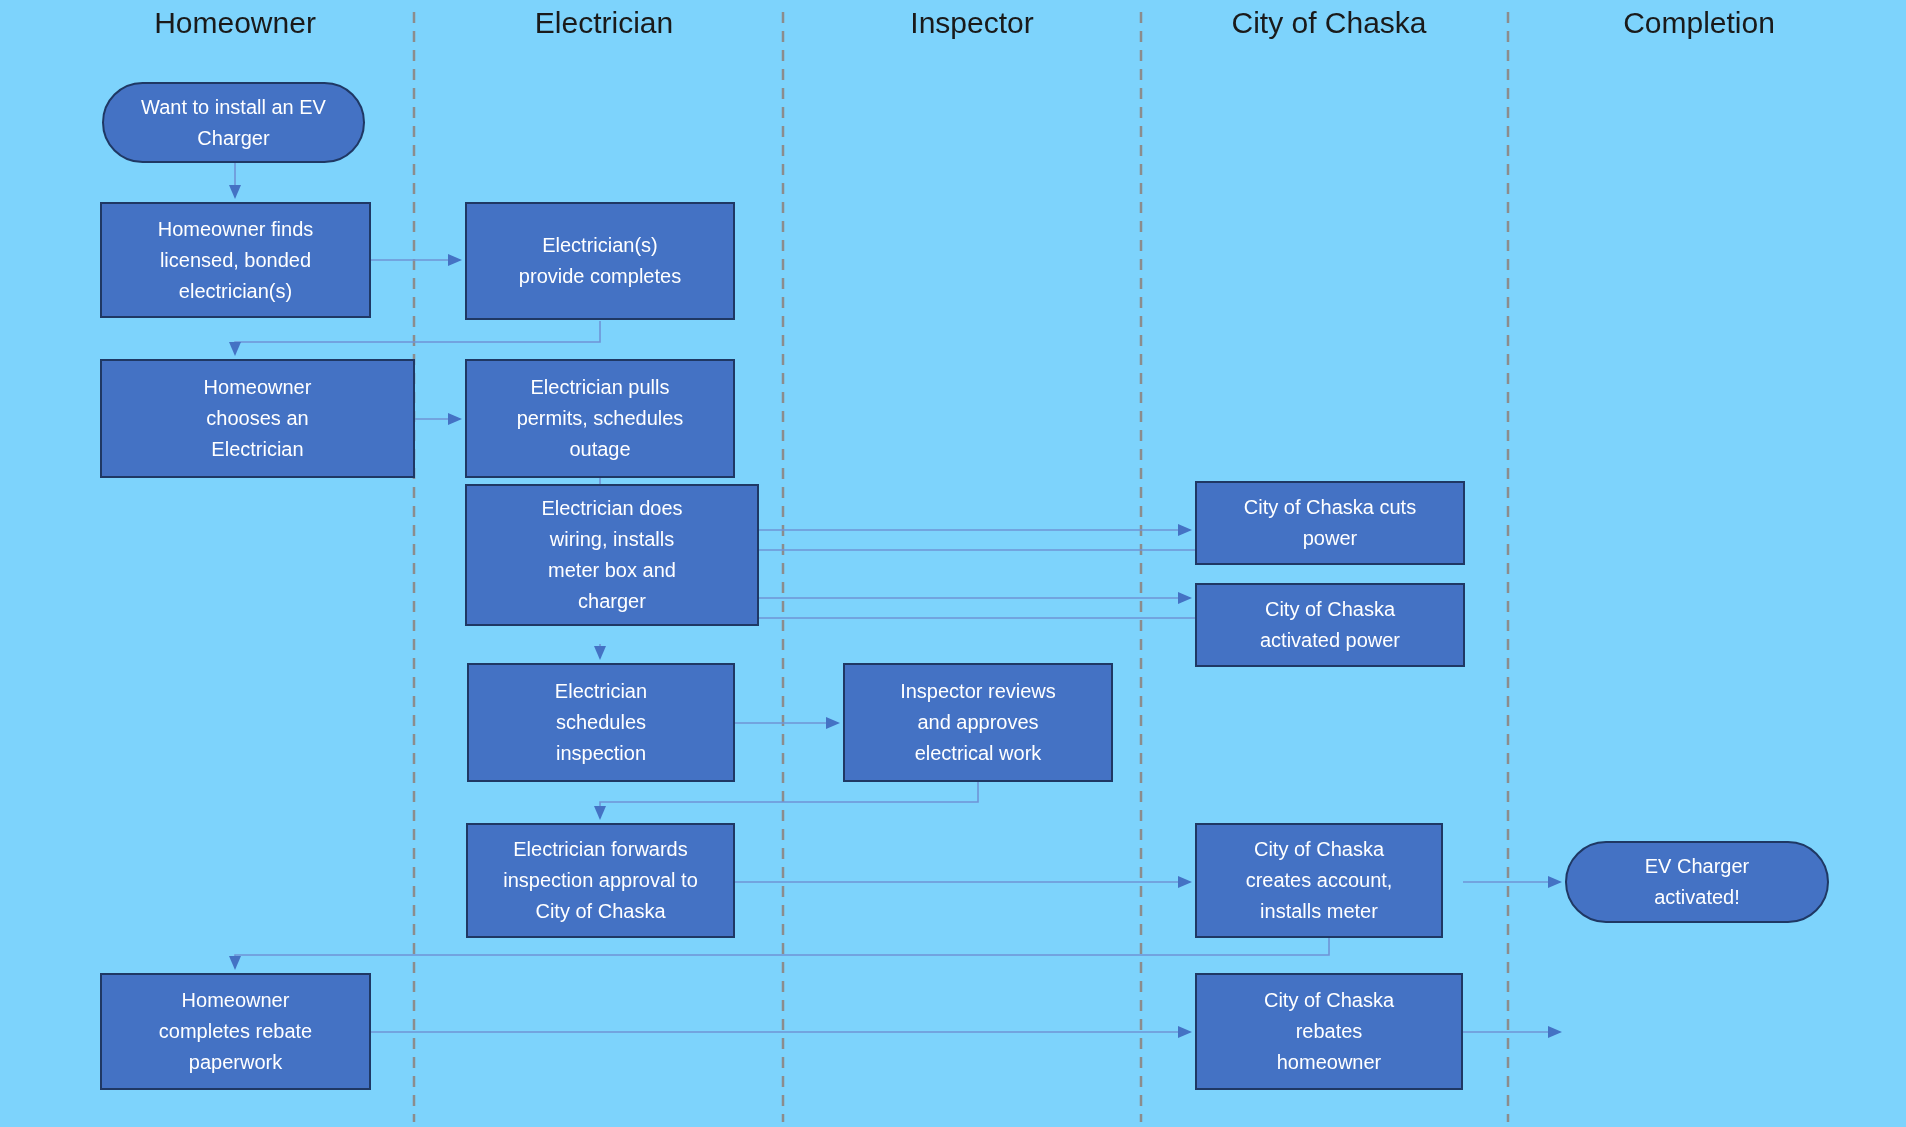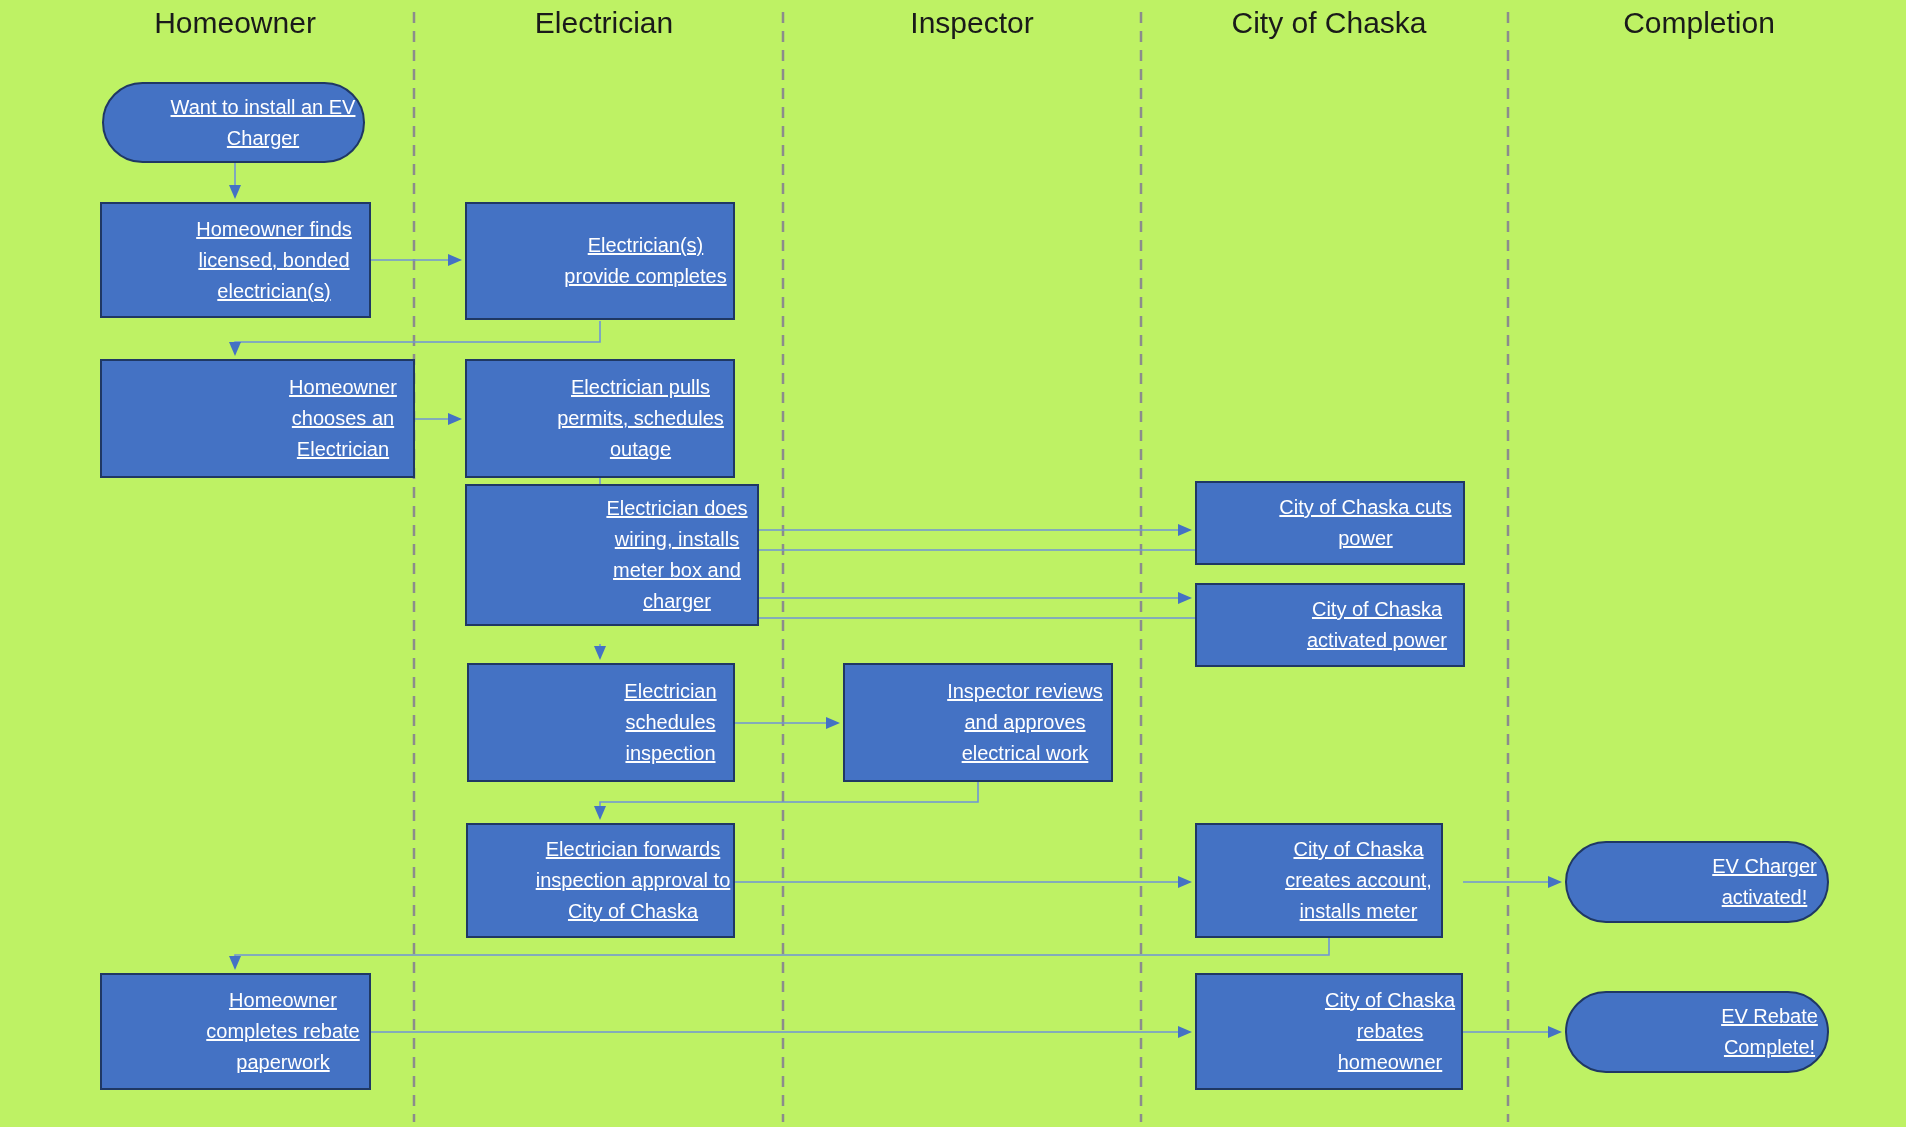--- a/index.html
+++ b/index.html
@@ -1,27 +1,27 @@
 <!DOCTYPE html>
 <html style="--node-fill: #4472C4; --node-border: #1F3864; --node-text: #FFFFFF; --connector-line: #6F94D6; --connector-head: #4472C4; --lane-divider: #8C8C8C; --header-text: #1A1A1A;"><head>
 <meta charset="utf-8">
 <style>
   html,body{margin:0;padding:0;background:#ffffff;}
-  .canvas{position:relative;width:1906px;height:1127px;background:#bef264;overflow:hidden;
+  .canvas{position:relative;width:1906px;height:1127px;background:#7dd3fc;overflow:hidden;
           font-family:"Liberation Sans", sans-serif;}
   .lane-header{position:absolute;top:6px;transform:translateX(-50%);font-size:30px;
                color:var(--header-text,#1a1a1a);white-space:nowrap;z-index:3;}
   .wires{position:absolute;left:0;top:0;z-index:1;}
   .wire{stroke:var(--connector-line,#6f94d6);stroke-width:1.6;fill:none;}
   .divider{stroke:var(--lane-divider,#8c8c8c);stroke-width:2.5;stroke-dasharray:11 8;fill:none;}
   .ah{fill:var(--connector-head,#4472C4);}
-  .node{position:absolute;display:flex;align-items:center;justify-content:flex-end;text-align:center;
+  .node{position:absolute;display:flex;align-items:center;justify-content:center;text-align:center;
         box-sizing:border-box;background:var(--node-fill,#4472C4);
         border:2.5px solid var(--node-border,#1F3864);color:var(--node-text,#ffffff);
-        font-size:20px;line-height:31px;z-index:2;text-decoration:underline;}
+        font-size:20px;line-height:31px;z-index:2;}
   .stadium{border-radius:42px;}
   .node span{display:inline-block;}
 </style>
 </head>
 <body>
 
 <div class="canvas">
 
   <div class="lane-header" style="left:235px">Homeowner</div>
   <div class="lane-header" style="left:604px">Electrician</div>
@@ -113,17 +113,14 @@
   </div>
 
   <div class="node" style="left:100px;top:973px;width:271px;height:117px">
     <span style="max-width:172px">Homeowner completes rebate paperwork</span>
   </div>
 
   <div class="node" style="left:1195px;top:973px;width:268px;height:117px">
     <span style="max-width:142px">City of Chaska rebates homeowner</span>
   </div>
 
-  <div class="node stadium" style="left:1565px;top:991px;width:264px;height:82px">
-    <span style="max-width:115px">EV Rebate Complete!</span>
-  </div>
 
 </div>
 
 </body></html>

